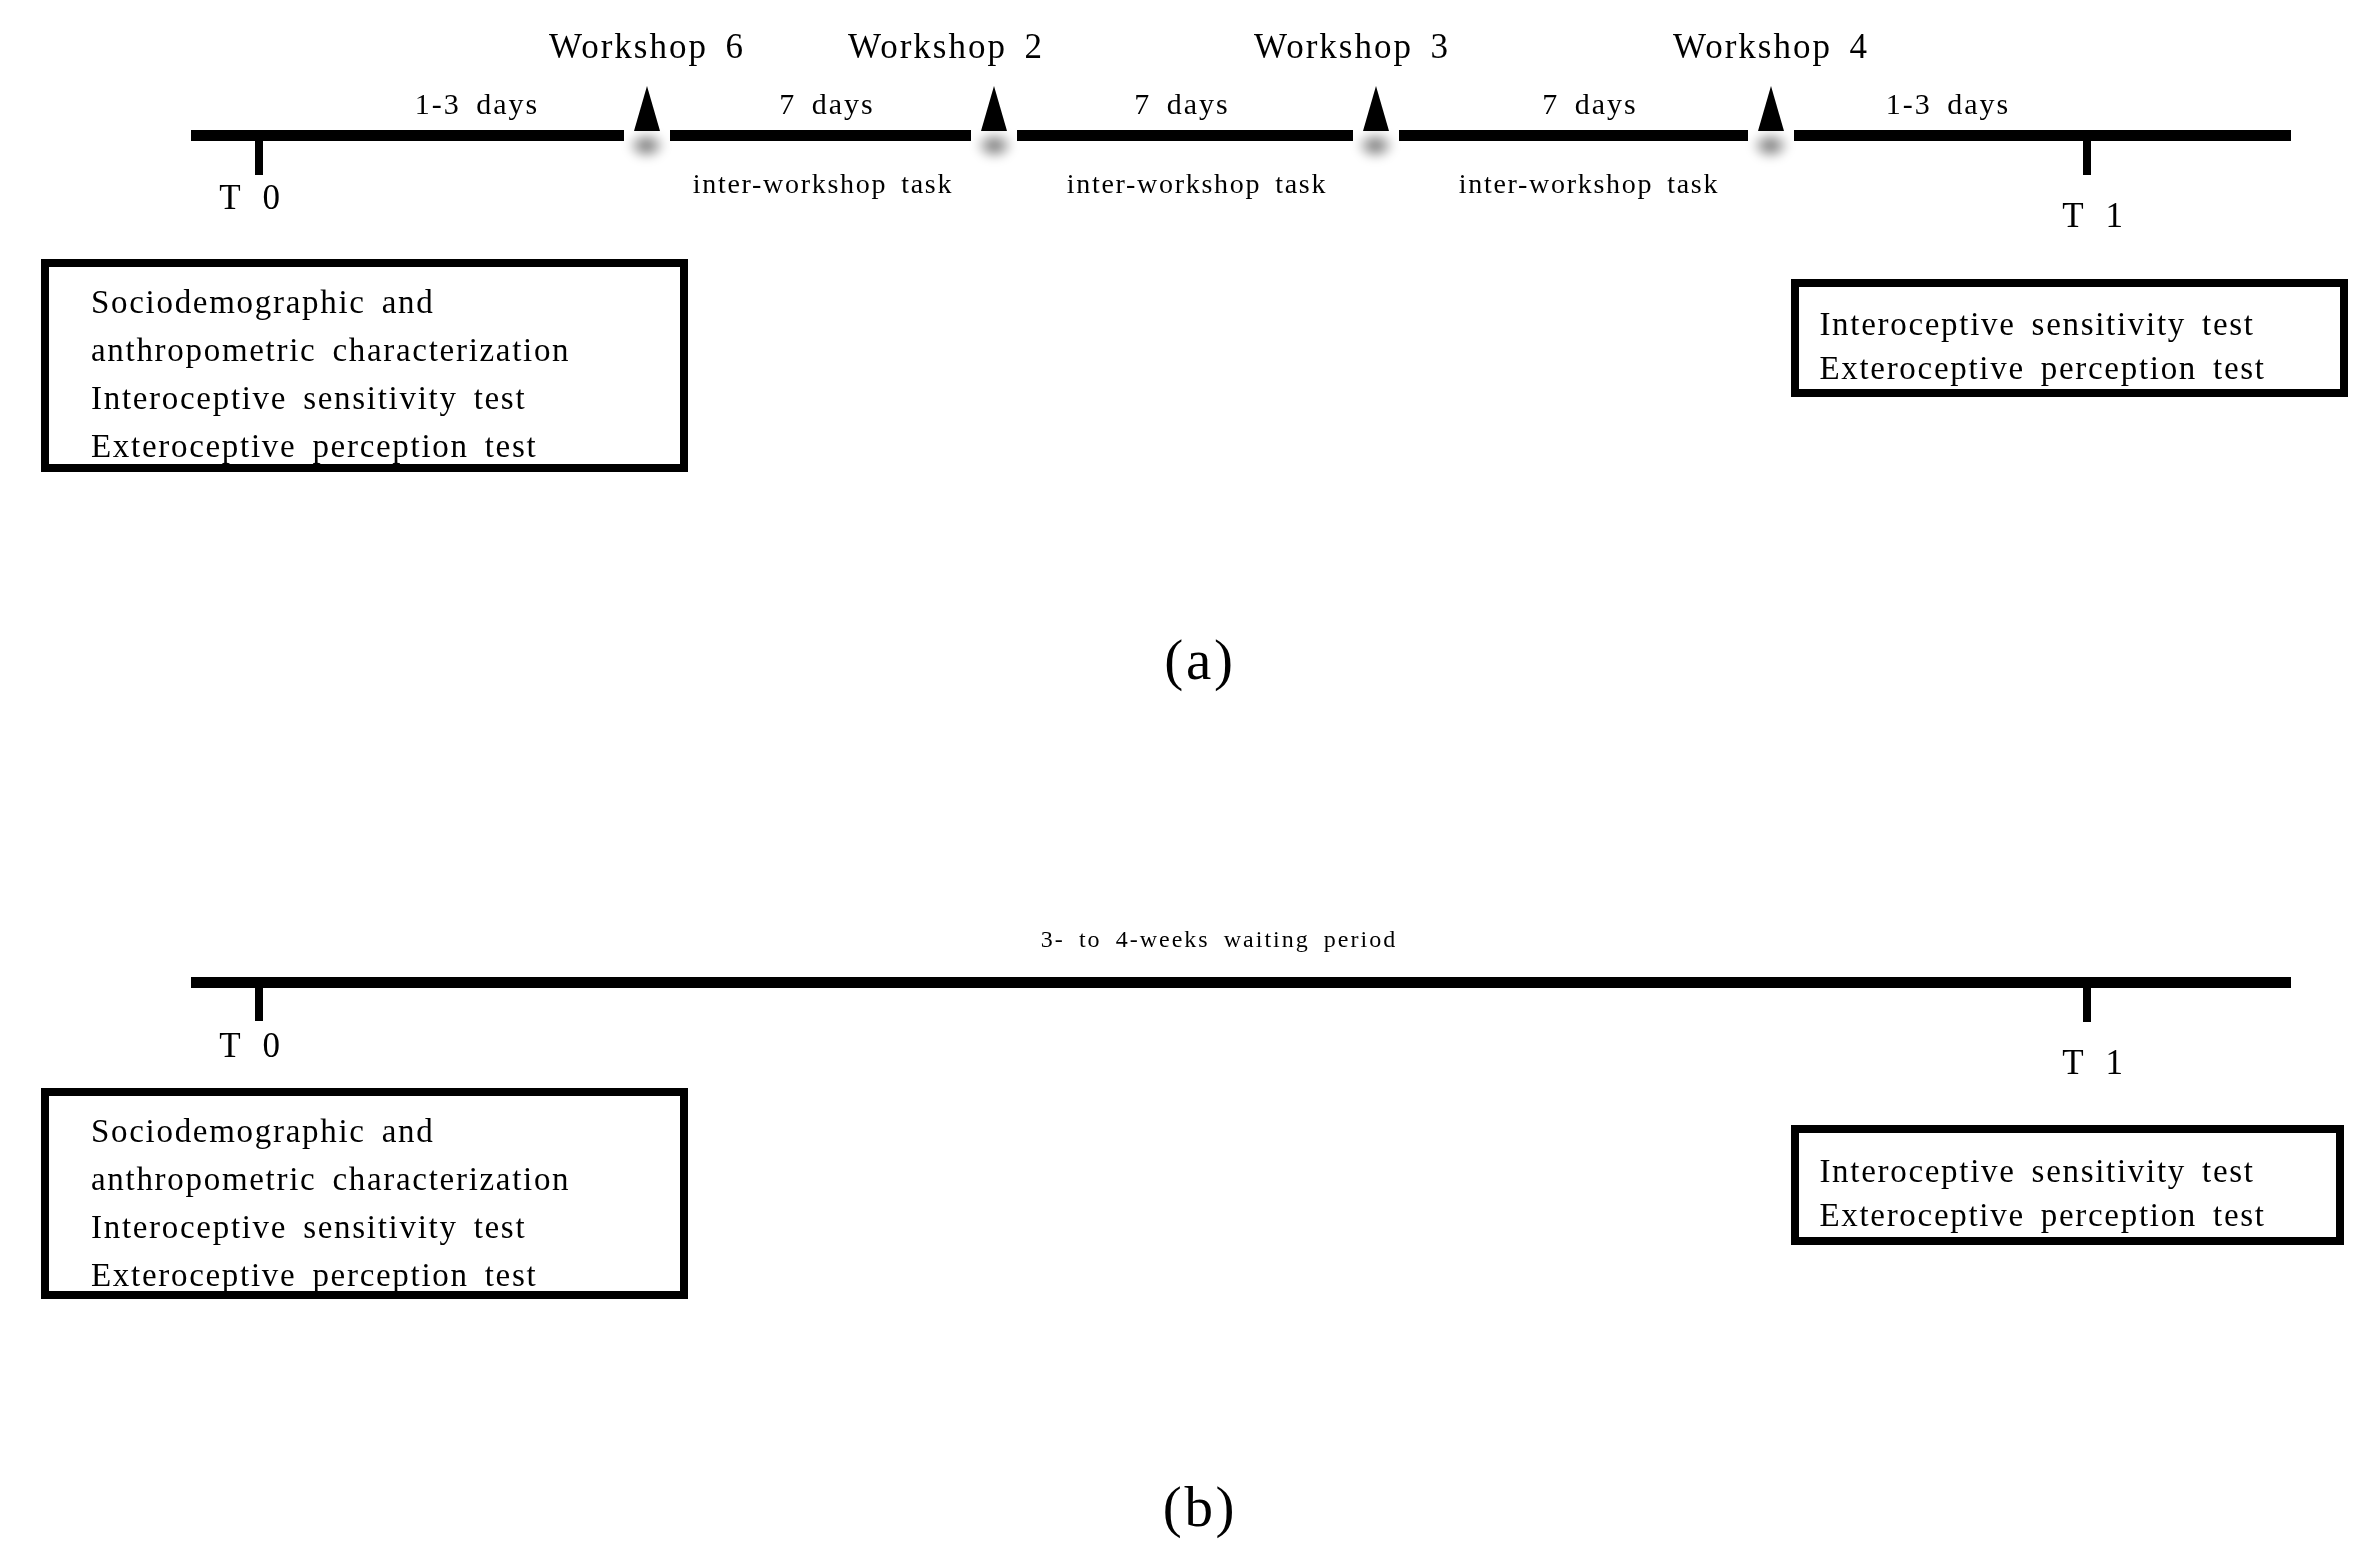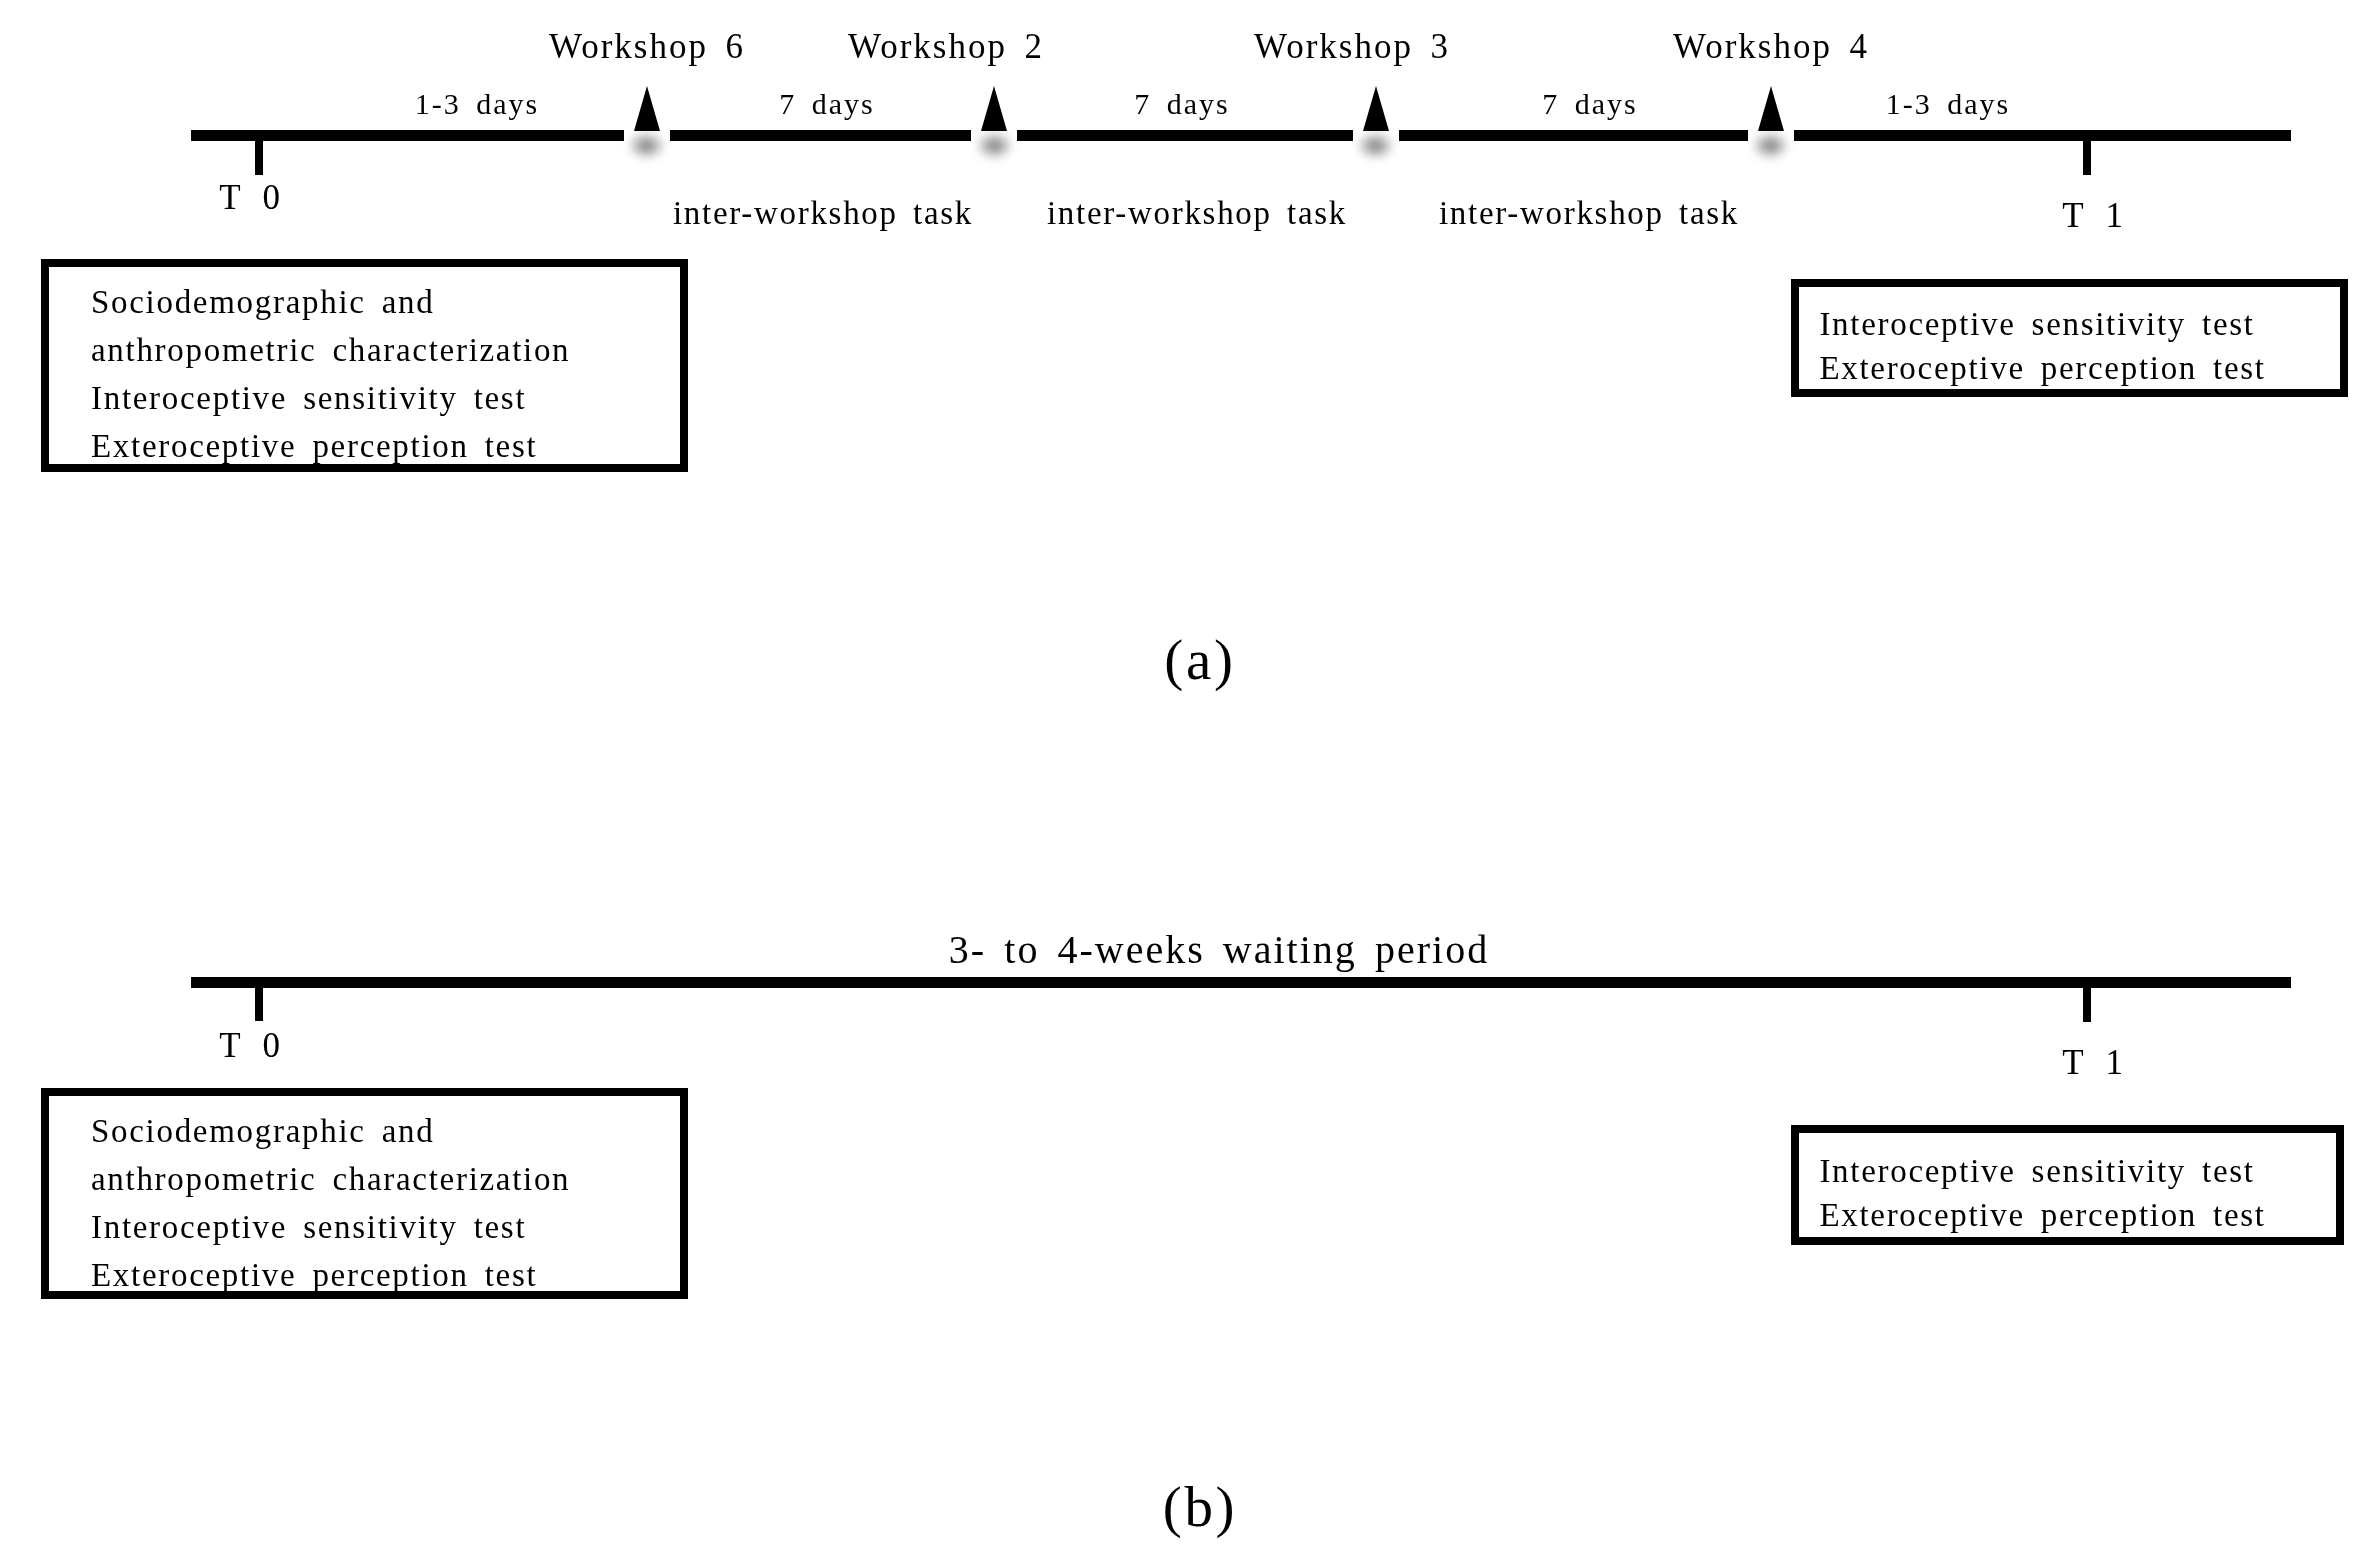--- a/index.html
+++ b/index.html
@@ -32,21 +32,21 @@
     width: 0; height: 0;
     border-left: 13px solid transparent;
     border-right: 13px solid transparent;
     border-bottom: 45px solid #000;
     z-index: 4;
   }
 
   
   .lbl  { font-size: 30px; letter-spacing: 2px; word-spacing: 6.1px; }
   .wlbl { font-size: 35px; letter-spacing: 2px; word-spacing: 6.8px; }
-  .task { font-size: 33px; letter-spacing: 1.7px; word-spacing: 5.4px; margin-top: 27px; }
+  .task { font-size: 28px; letter-spacing: 1.7px; word-spacing: 5.4px; }
   .tlab { font-size: 35px; letter-spacing: 6.8px; }
   .cap  { font-size: 57px; letter-spacing: 2.7px; }
 
   .box {
     border: 8.2px solid #000;
     background: #fff;
     box-sizing: border-box;
     font-size: 33px;
     letter-spacing: 1.7px;
     word-spacing: 6.1px;
@@ -108,21 +108,21 @@
   <div class="abs box lh64" style="left:1791px; top:279px; width:557px; height:118px; padding:15px 6.8px 0 20.4px;">
     <div class="bl">Interoceptive sensitivity test</div>
     <div class="bl">Exteroceptive perception test</div>
   </div>
 
   <div class="abs center cap" style="left:1200px; top:627px;">(a)</div>
 </div>
 
 <div>
 
-  <div class="abs center lbl" style="left:1219px; top:926px; font-size:40px;">3- to 4-weeks waiting period</div>
+  <div class="abs center lbl" style="left:1219px; top:926px; font-size:24px;">3- to 4-weeks waiting period</div>
 
   <div class="abs tlline" style="left:191px; top:977px; width:2100px;"></div>
 
   <div class="abs tick" style="left:255px; top:987px; height:34px;"></div>
   <div class="abs center tlab" style="left:253px; top:1026px;">T 0</div>
   <div class="abs tick" style="left:2083px; top:987px; height:35px;"></div>
   <div class="abs center tlab" style="left:2096px; top:1043px;">T 1</div>
 
   <div class="abs box lh70" style="left:41px; top:1088px; width:647px; height:211px; padding:11px 6.8px 0 42px;">
     <div class="bl">Sociodemographic and</div>

